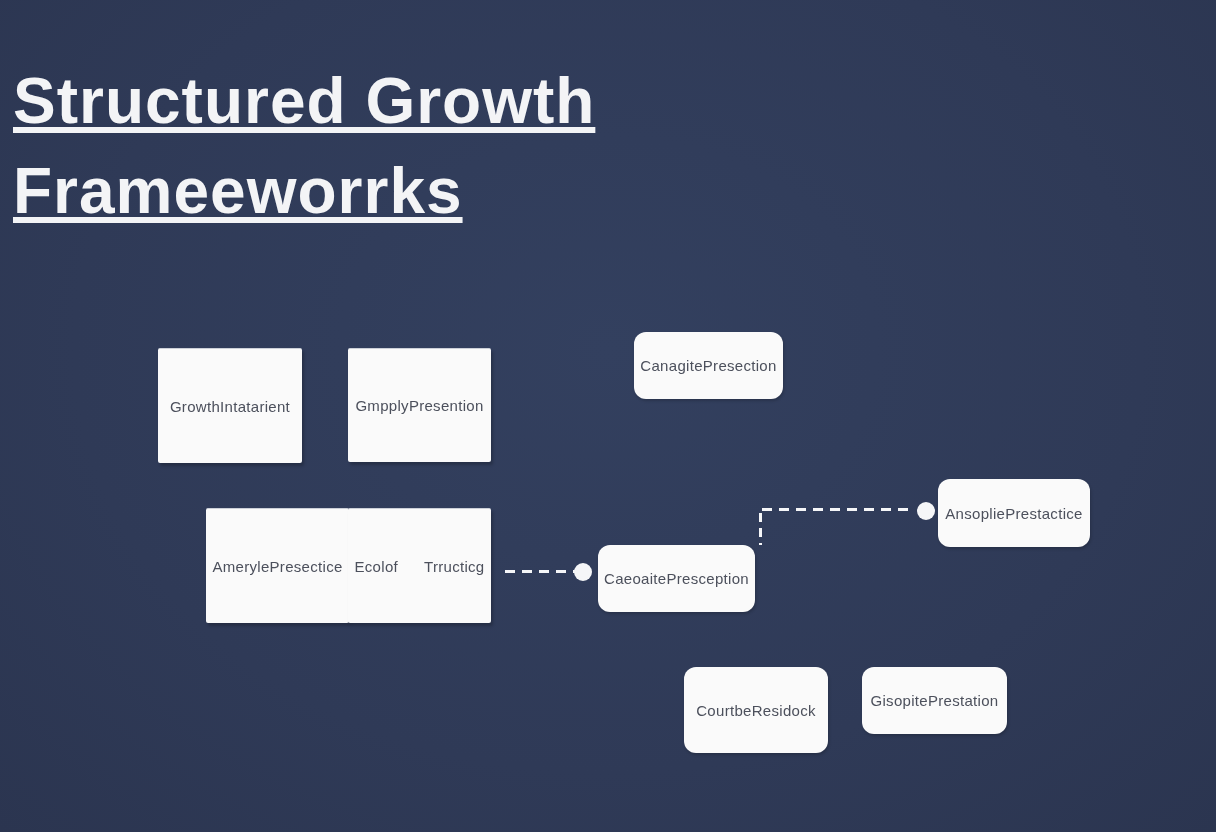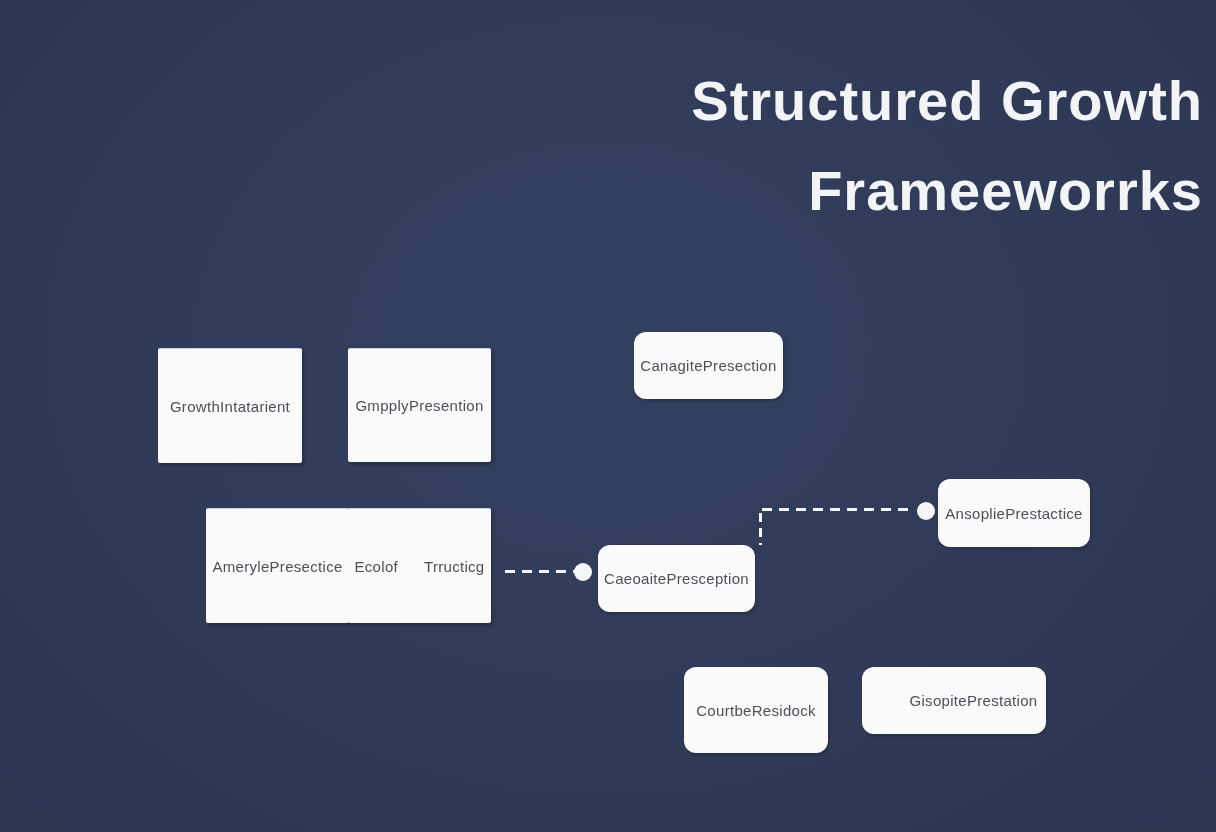--- a/index.html
+++ b/index.html
@@ -13,26 +13,27 @@
   .canvas{
     position:relative;
     width:1216px;height:832px;
     overflow:hidden;
     background:radial-gradient(ellipse at 50% 42%, #33405f 0%, var(--background) 62%, #2b3550 100%);
     font-family:"Liberation Sans","DejaVu Sans",sans-serif;
   }
   .title{
     position:absolute;
     left:13px;top:56px;width:1190px;
-    text-align:right;
+    text-align:left;
     color:var(--title-text);
-    font-size:56px;
+    font-size:64px;
     line-height:90px;
     font-weight:800;
     letter-spacing:1px;
+    text-decoration:underline;
   }
   .box{
     position:absolute;
     background:var(--box-fill);
     color:var(--box-text);
     display:flex;
     align-items:center;
     justify-content:center;
     text-align:center;
     font-size:15px;
@@ -49,21 +50,21 @@
     box-shadow:1px 2px 3px rgba(0,0,0,.18);
   }
   .b1{left:158px;top:348px;width:144px;height:114px;}
   .b2{left:348px;top:348px;width:143px;height:113px;}
   .b3{left:634px;top:332px;width:149px;height:67px;}
   .b4{left:158px;top:508px;width:143px;height:114px;margin-left:48px;}
   .b5{left:348px;top:508px;width:143px;height:114px;gap:26px;}
   .b6{left:598px;top:545px;width:157px;height:67px;}
   .b7{left:938px;top:479px;width:152px;height:68px;}
   .b8{left:684px;top:667px;width:144px;height:86px;}
-  .b9{left:862px;top:667px;width:145px;height:67px;padding-left:39px;}
+  .b9{left:862px;top:667px;width:145px;height:67px;}
 
   .dash-h{
     position:absolute;height:3px;
     background:repeating-linear-gradient(90deg,var(--connector) 0 10px,transparent 10px 17px);
   }
   .dash-v{
     position:absolute;width:3px;
     background:repeating-linear-gradient(180deg,var(--connector) 0 9px,transparent 9px 15px);
   }
   .dot{

